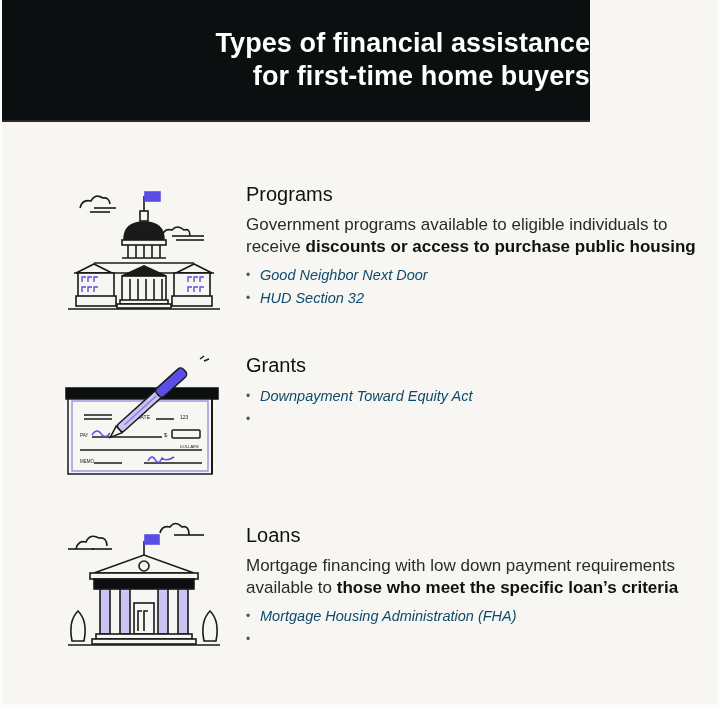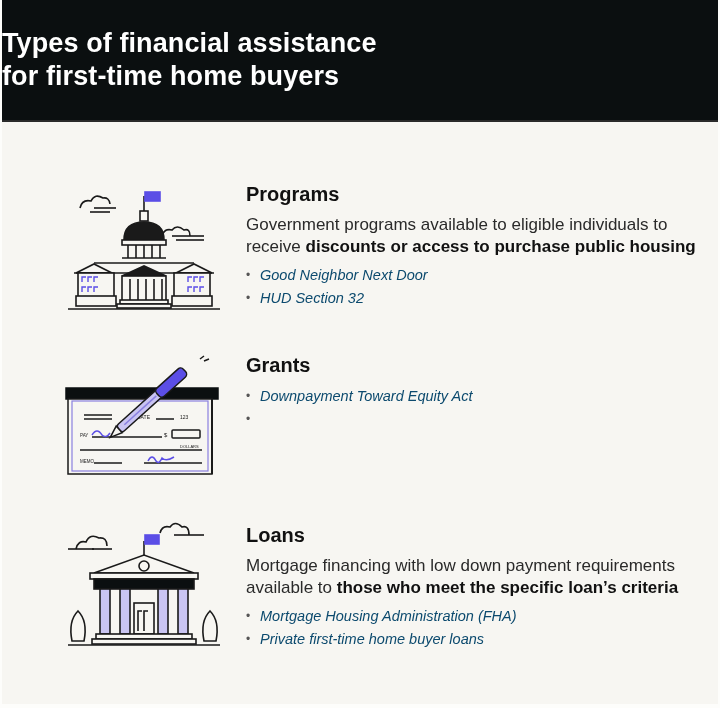--- a/index.html
+++ b/index.html
@@ -3,33 +3,33 @@
   <meta charset="utf-8">
   <style>
     * { box-sizing: border-box; margin: 0; padding: 0; }
     html, body { width: 720px; height: 708px; background: #fdfdfb; overflow: hidden; }
     body { font-family: "Liberation Sans", sans-serif; color: #1a1a1a; }
     .frame {
       position: absolute; left: 2px; top: 0; width: 716px; height: 704px;
       background: #f7f6f2;
     }
     .header {
-      position: absolute; left: 0; top: 0; width: 716px; height: 122px;
+      position: absolute; left: 0; top: 0; width: 588px; height: 122px;
       background: #0b0f10;
-      display: flex; flex-direction: column; align-items: flex-start; justify-content: center;
+      display: flex; flex-direction: column; align-items: flex-end; justify-content: center;
       border-bottom: 2px solid #2a2a2a;
     }
     .header .title-line {
       color: #ffffff; font-weight: bold; font-size: 27px; line-height: 33px;
       font-family: "Liberation Sans", sans-serif; letter-spacing: 0.1px;
     }
     .section { position: absolute; left: 0; width: 716px; }
     .icon-wrap { position: absolute; left: 62px; width: 160px; height: 140px; }
     .content { position: absolute; left: 244px; width: 460px; }
-    .sec-title { font-size: 20px; font-weight: bold; color: #111; line-height: 24px; margin-bottom: 8px; }
+    .sec-title { font-size: 20px; font-weight: normal; color: #111; line-height: 24px; margin-bottom: 8px; }
     .desc { font-size: 17px; line-height: 22px; color: #2a2a2a; }
     .desc b { color: #111; font-weight: bold; }
     .bullets { list-style: none; margin-top: 6px; }
     .bullets li { font-size: 14.5px; line-height: 23px; color: #6a5acd; display: flex; align-items: center; }
     .bullets li .dot { color: #555; width: 14px; display: inline-block; font-size: 12px; }
     .bullets li .link { color: #0c4a6e; cursor: pointer; font-style: italic; }
   </style>
 </head>
 <body>
 
@@ -190,19 +190,18 @@
       <div class="desc">
         <span>Mortgage financing with low down payment requirements available to </span><b>those who meet the specific loan’s criteria</b>
       </div>
       <ul class="bullets">
         <li>
             <span class="dot">•</span>
             <span class="link">Mortgage Housing Administration (FHA)</span>
           </li>
         <li>
             <span class="dot">•</span>
-            <span class="link">Private first-time home buyer loans</span>
           </li>
       </ul>
     </div>
   </div>
 
 </div>
 
 </body></html>

